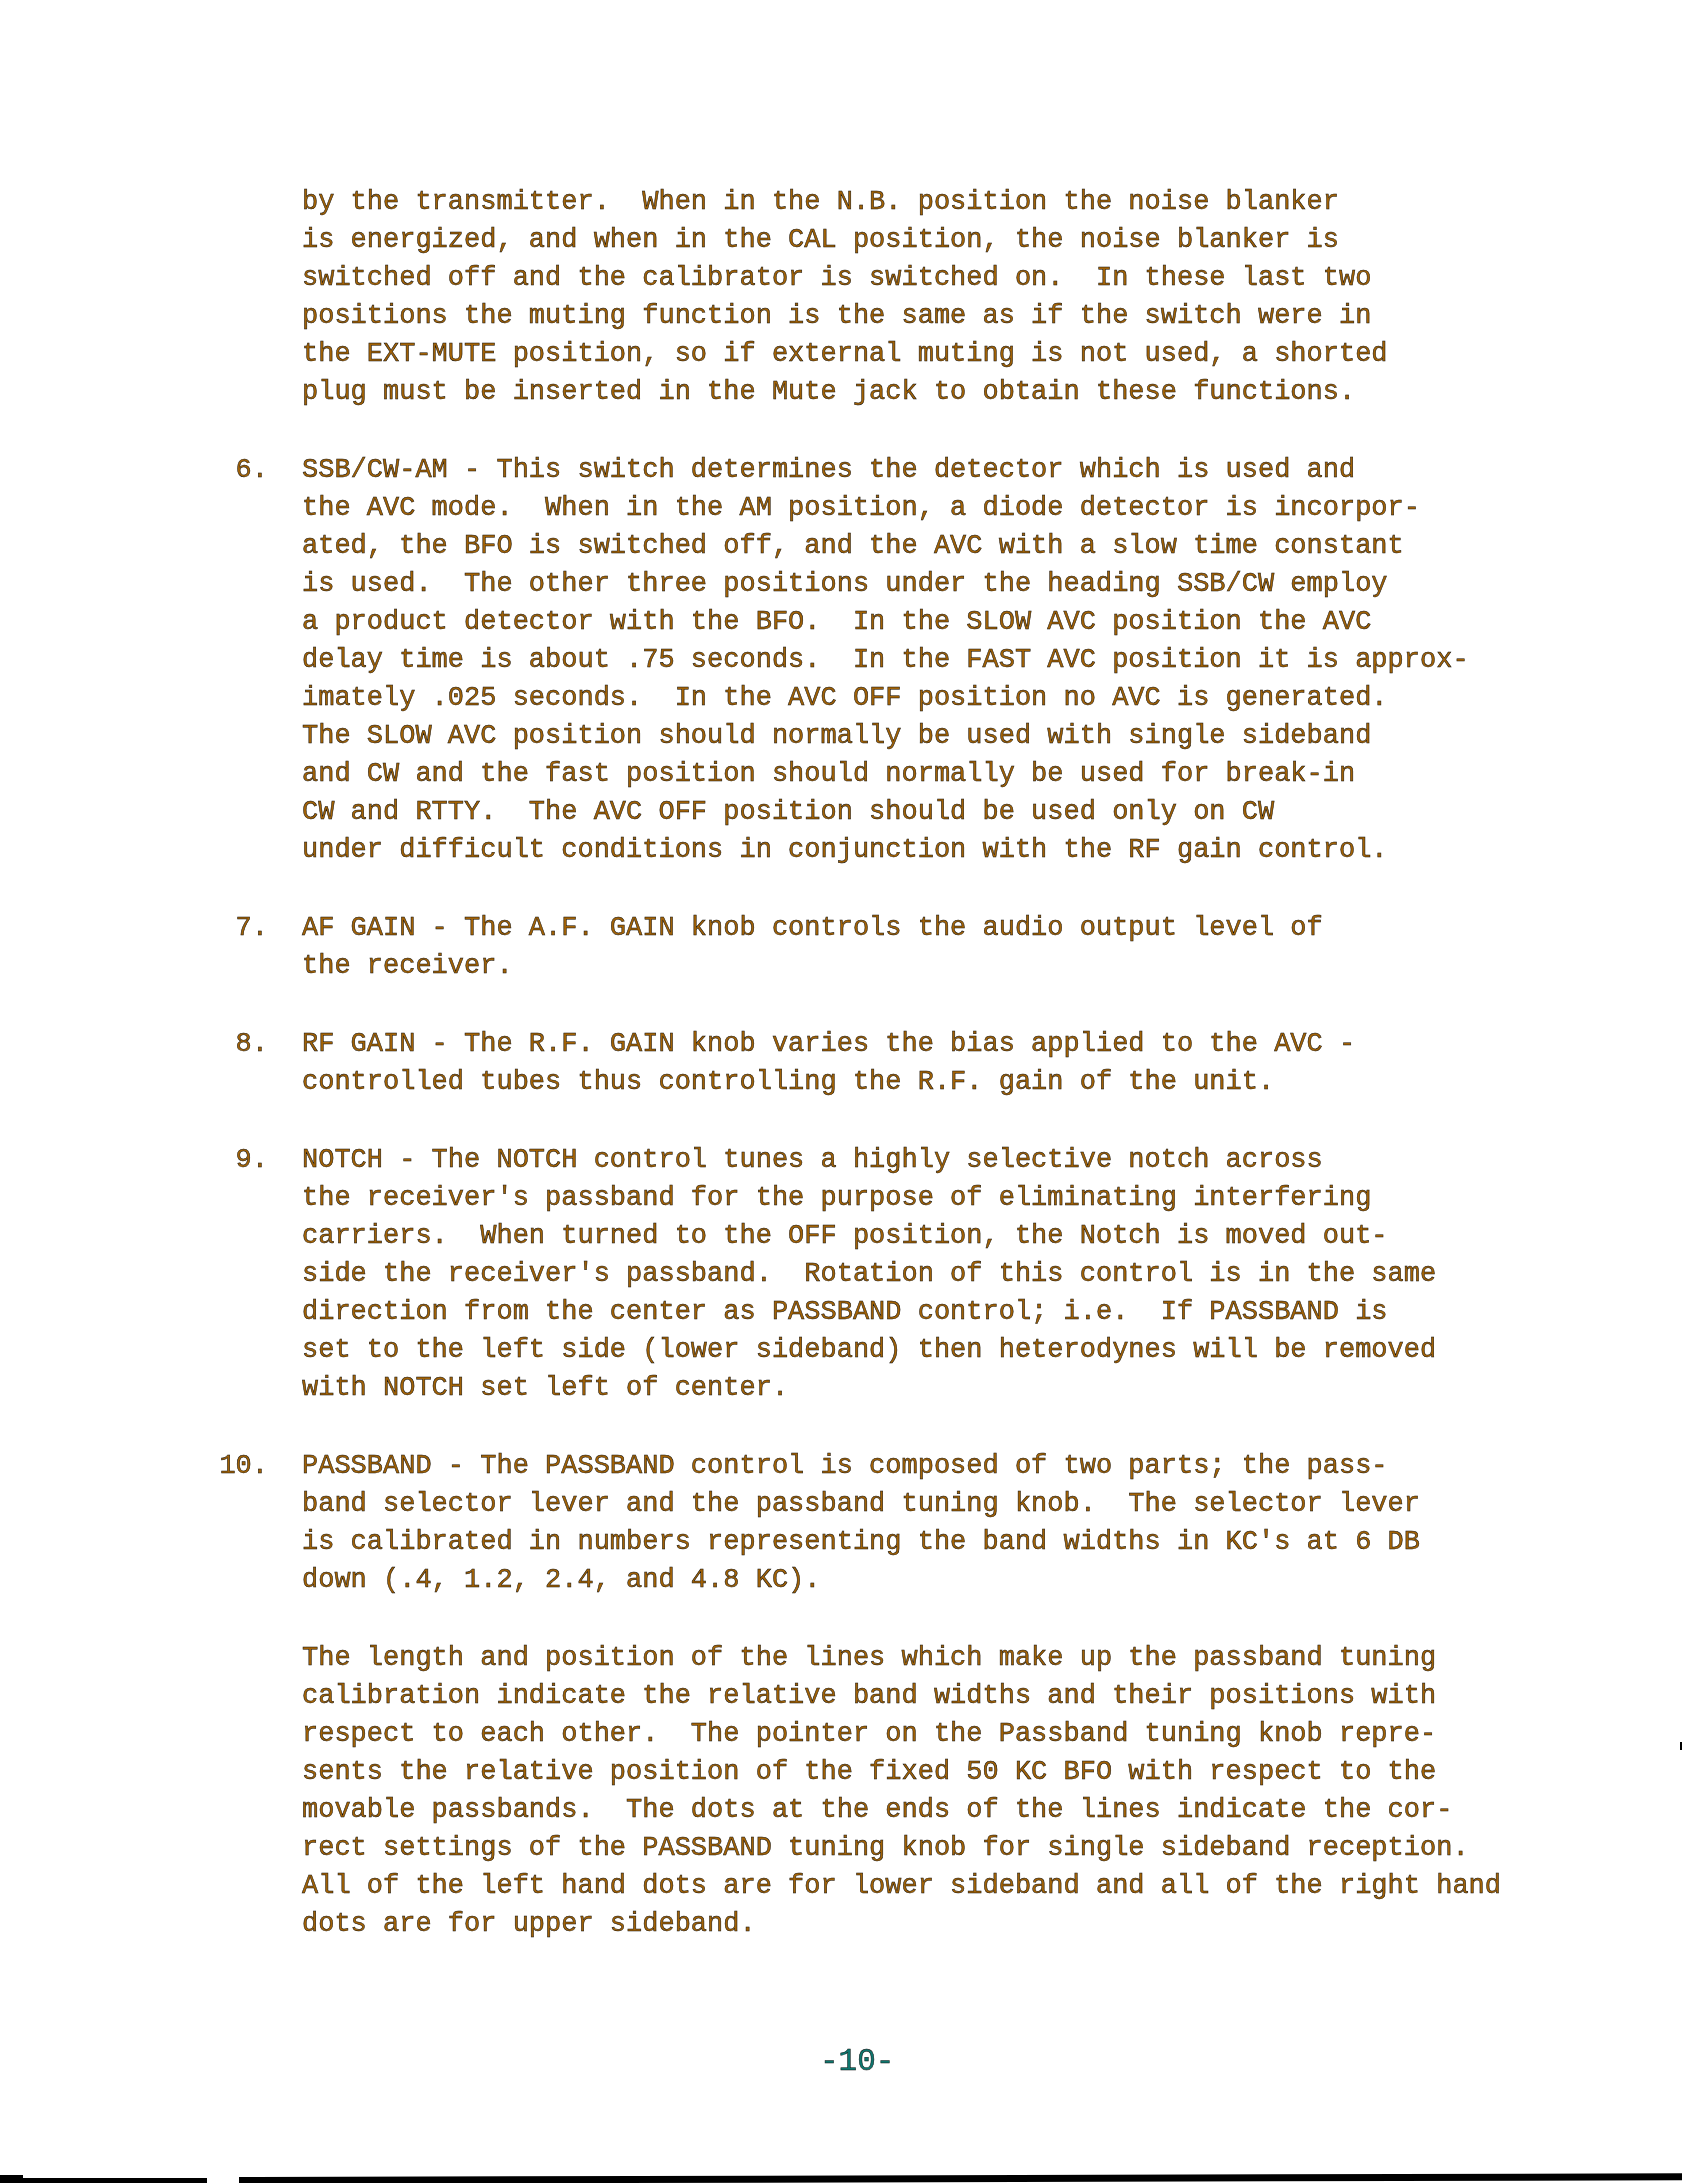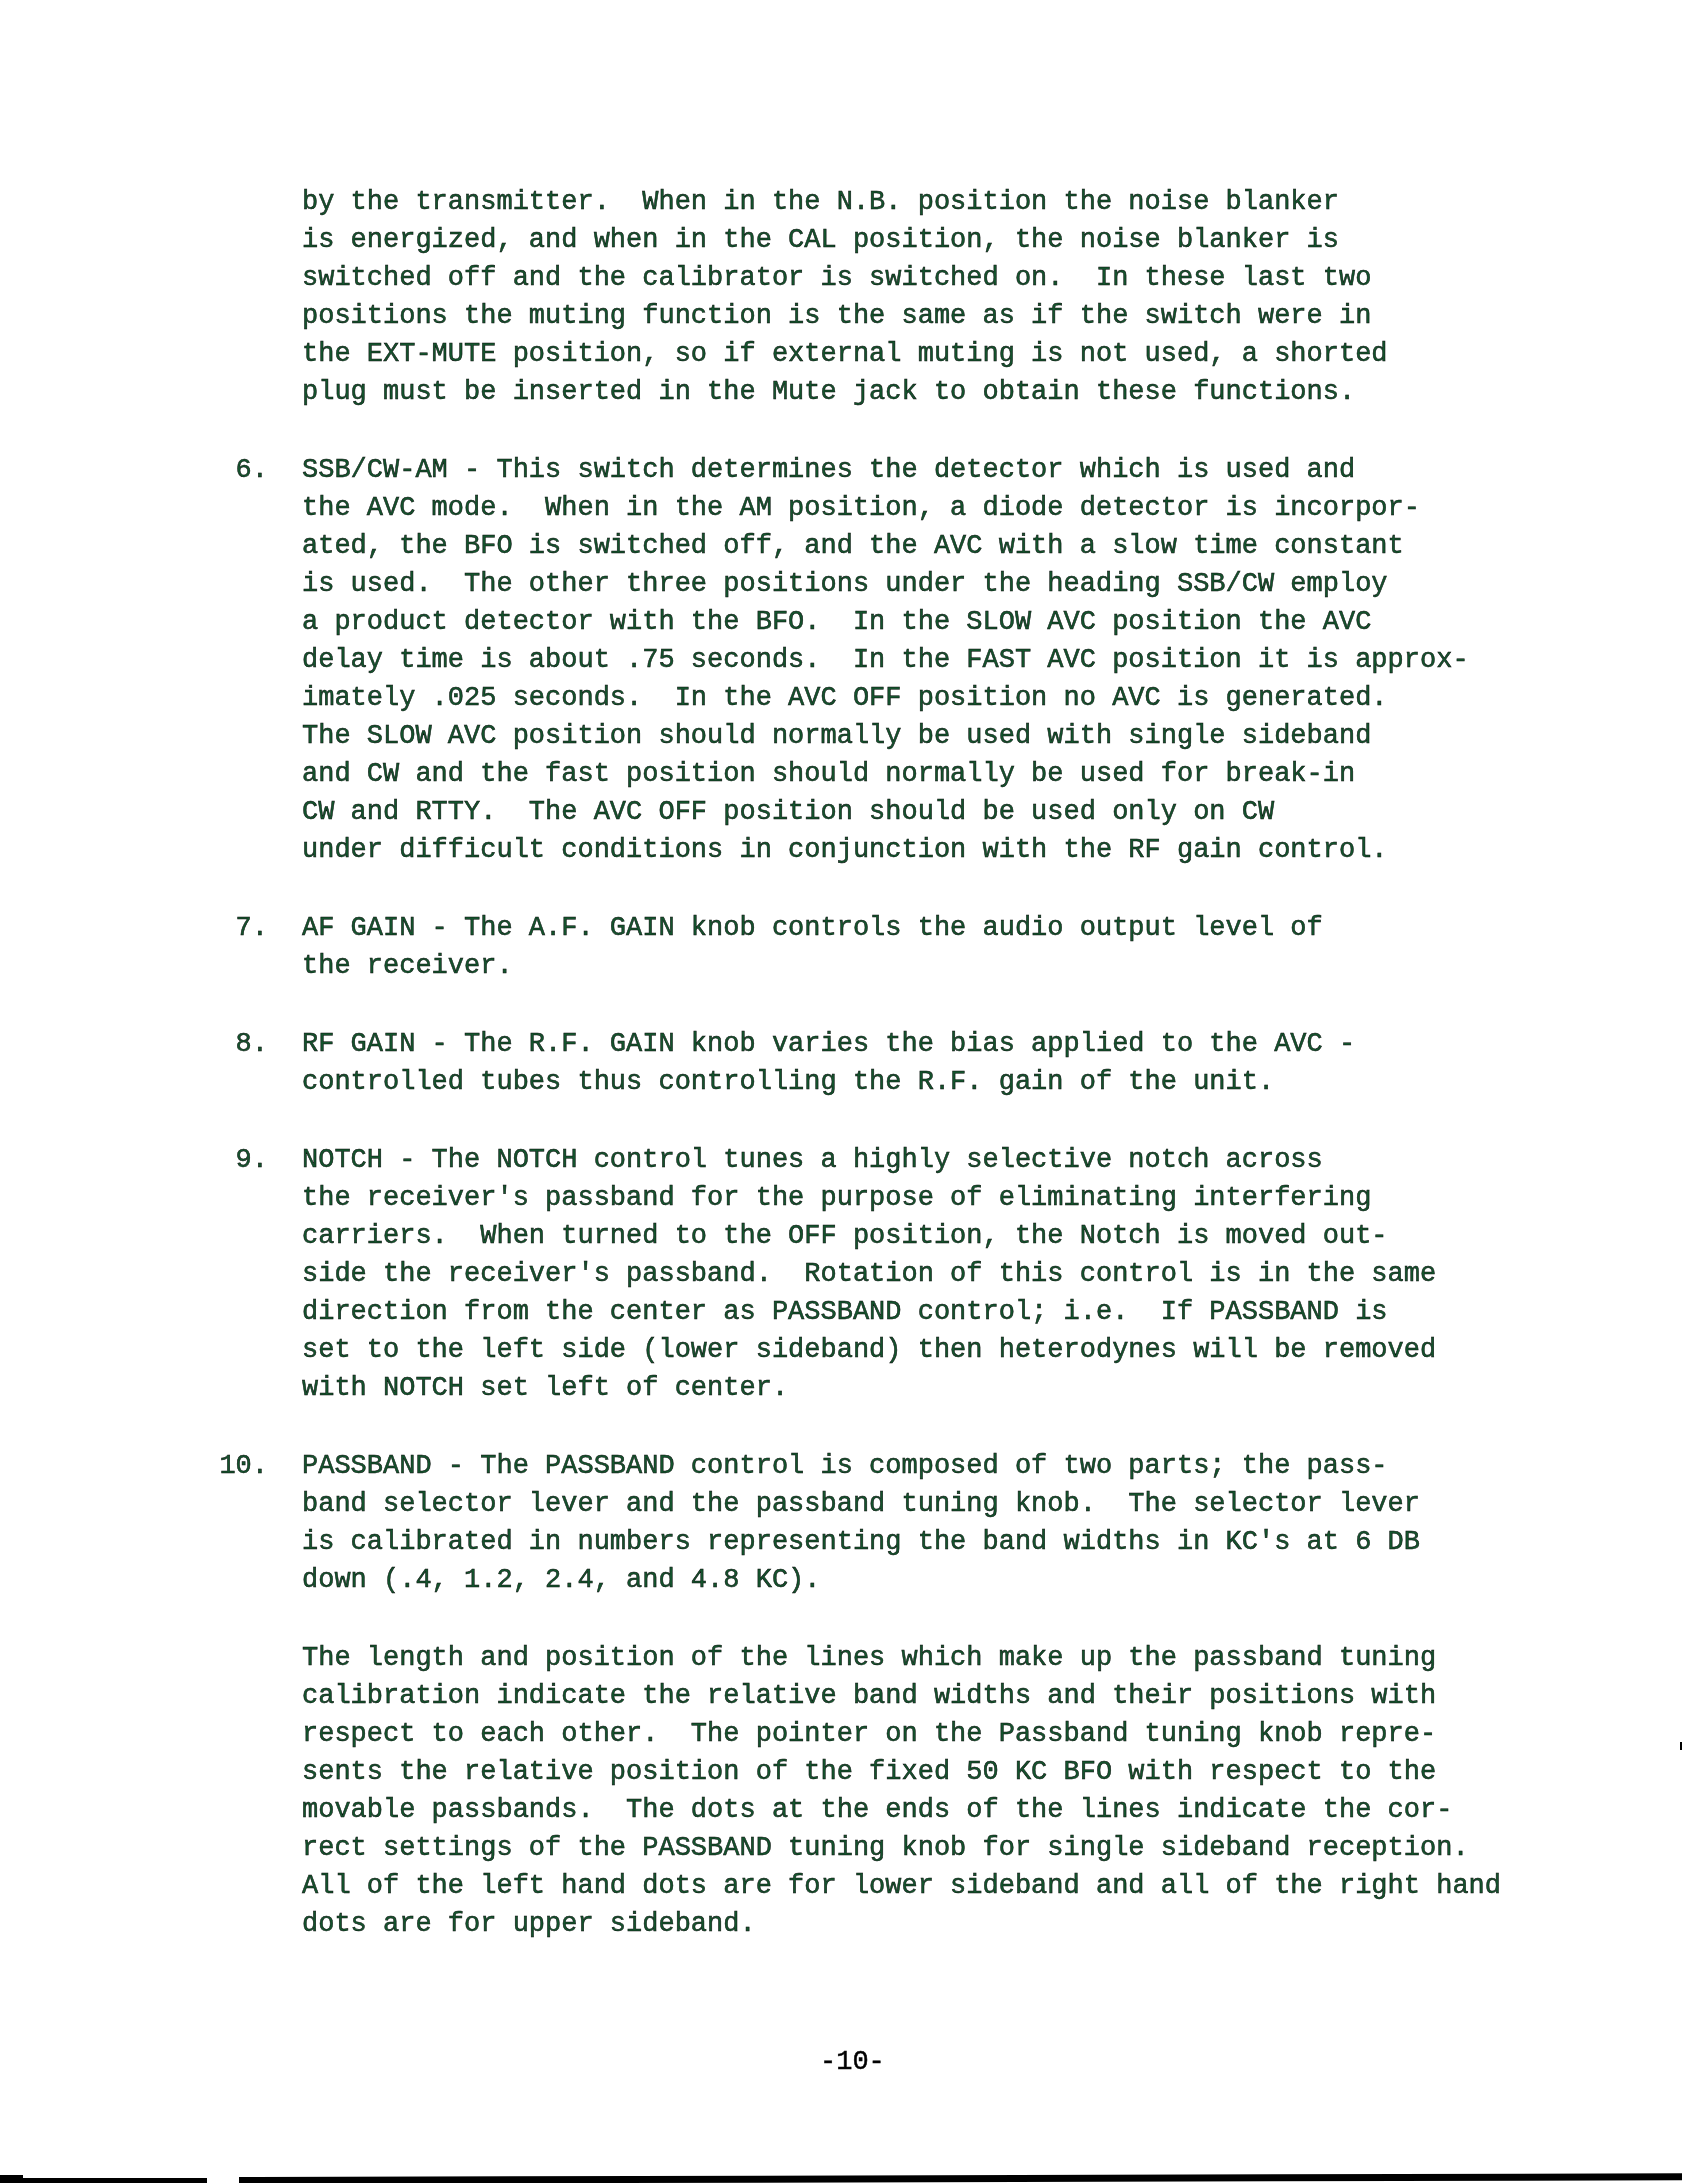--- a/index.html
+++ b/index.html
@@ -10,43 +10,43 @@
     background: #ffffff;
     overflow: hidden;
   }
   .body-text {
     position: absolute;
     left: 302px;
     top: 183px;
     font-family: "Liberation Mono", "DejaVu Sans Mono", monospace;
     font-size: 27px;
     line-height: 38px;
-    color: #14532d;
+    color: #a16207;
     -webkit-text-stroke: 0.5px #0c0c0c;
     white-space: pre;
   }
   .block {
     position: relative;
     margin-bottom: 40px;
   }
   .num {
     position: absolute;
     right: 100%;
     margin-right: 34px;
     top: 0;
   }
   .line { min-height: 38px; }
   .footer {
     position: absolute;
     left: 820px;
     top: 2043px;
     font-family: "Liberation Mono", "DejaVu Sans Mono", monospace;
-    font-size: 27px;
+    font-size: 31px;
     line-height: 38px;
-    color: #000000;
+    color: #0f766e;
     -webkit-text-stroke: 0.5px #0c0c0c;
     white-space: pre;
   }
   .artifact { position: absolute; background: #000000; }
   .bar-left   { left: 0px;    top: 2178px; width: 207px;  height: 5.3px; }
   .corner     { left: 0px;    top: 2175px; width: 22.5px;   height: 8px; }
   .bar-right  { left: 239px;  top: 2177px; width: 1444px; height: 6.6px;
                 transform: rotate(-0.15deg); transform-origin: 0 50%; }
   .tick       { left: 1680px; top: 1742px; width: 3.3px;    height: 8px; }
 </style>

